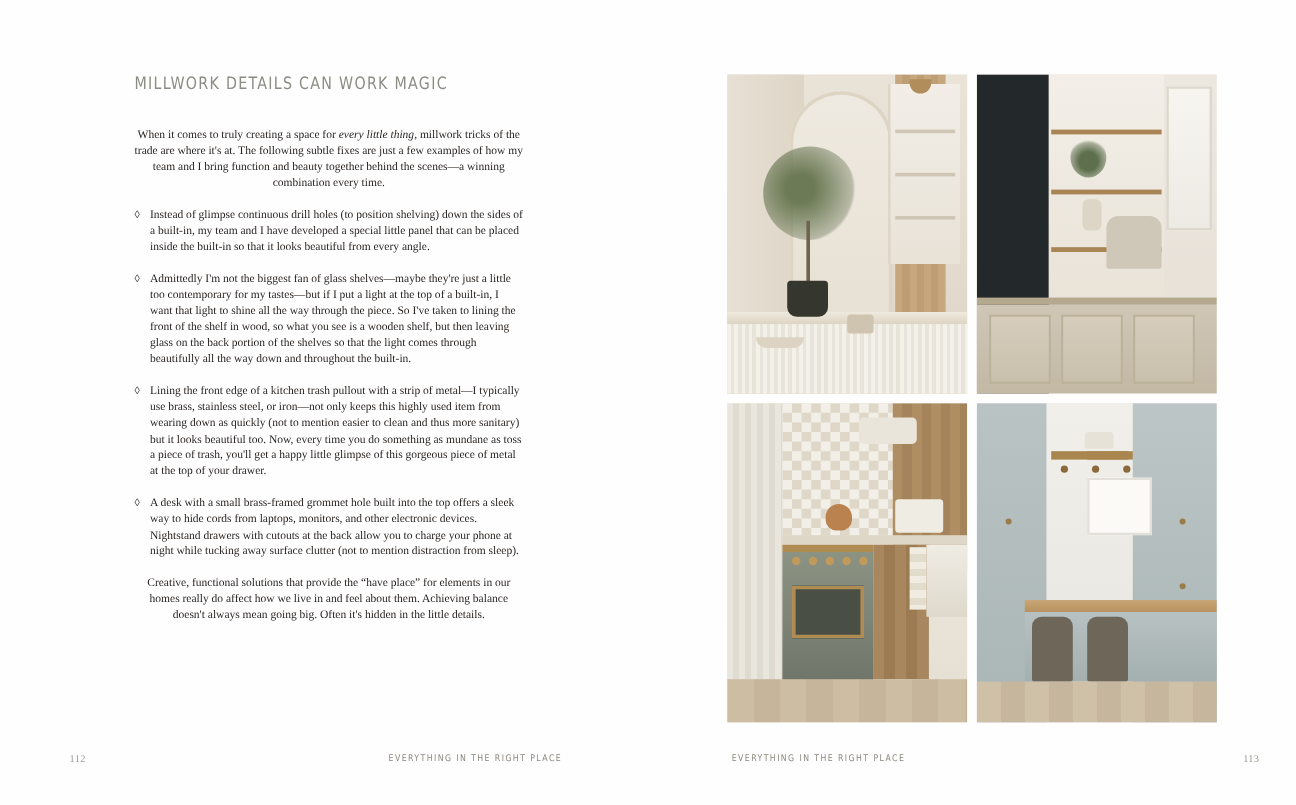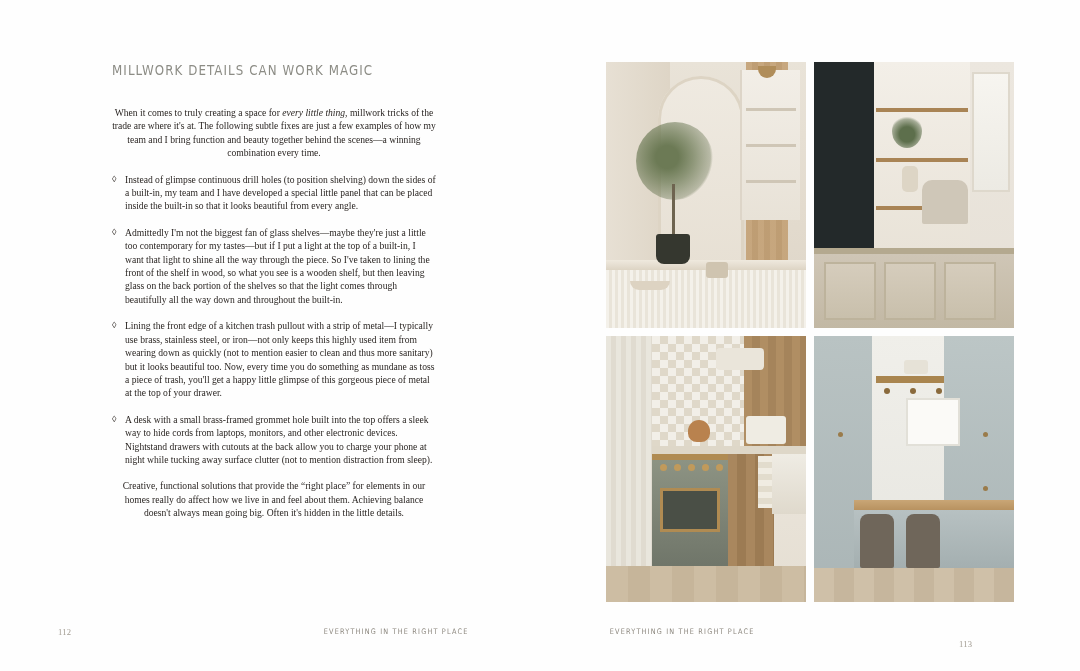--- a/index.html
+++ b/index.html
@@ -319,21 +319,21 @@
 
   
   .folio {
     position: absolute;
     font-family: "Liberation Serif", serif;
     font-size: 8.6px;
     color: #a09a90;
     letter-spacing: .3px;
   }
   .folio-left { left: 58px; top: 627px; }
-  .folio-right { left: 959px; top: 627px; margin-top: 12px; }
+  .folio-right { left: 1036px; top: 627px; }
   .runhead {
     position: absolute;
     top: 627px;
     font-family: "DejaVu Sans Condensed", "Liberation Sans", sans-serif;
     font-size: 7.6px;
     letter-spacing: 1.25px;
     color: #8b867d;
     text-transform: uppercase;
     transform: scaleX(0.95);
   }
@@ -366,21 +366,21 @@
       <div class="bullet-para">
         <span class="bullet-mark">◊</span>
         <span class="bullet-text">Lining the front edge of a kitchen trash pullout with a strip of metal—I typically use brass, stainless steel, or iron—not only keeps this highly used item from wearing down as quickly (not to mention easier to clean and thus more sanitary) but it looks beautiful too. Now, every time you do something as mundane as toss a piece of trash, you'll get a happy little glimpse of this gorgeous piece of metal at the top of your drawer.</span>
       </div>
 
       <div class="bullet-para">
         <span class="bullet-mark">◊</span>
         <span class="bullet-text">A desk with a small brass-framed grommet hole built into the top offers a sleek way to hide cords from laptops, monitors, and other electronic devices. Nightstand drawers with cutouts at the back allow you to charge your phone at night while tucking away surface clutter (not to mention distraction from sleep).</span>
       </div>
 
-      <p class="para">Creative, functional solutions that provide the “right place” for elements in our homes really do affect how we live in and feel about them. Achieving balance doesn't always mean going big. Often it's hidden in the little details.</p>
+      <p class="para">Creative, functional solutions that provide the “have place” for elements in our homes really do affect how we live in and feel about them. Achieving balance doesn't always mean going big. Often it's hidden in the little details.</p>
     </div>
 
     <div class="folio folio-left">112</div>
     <div class="runhead runhead-left">EVERYTHING IN THE RIGHT PLACE</div>
   </div>
 
   <div class="gallery">
 
     <div class="photo p1">
       <div class="wallpanel"></div>

